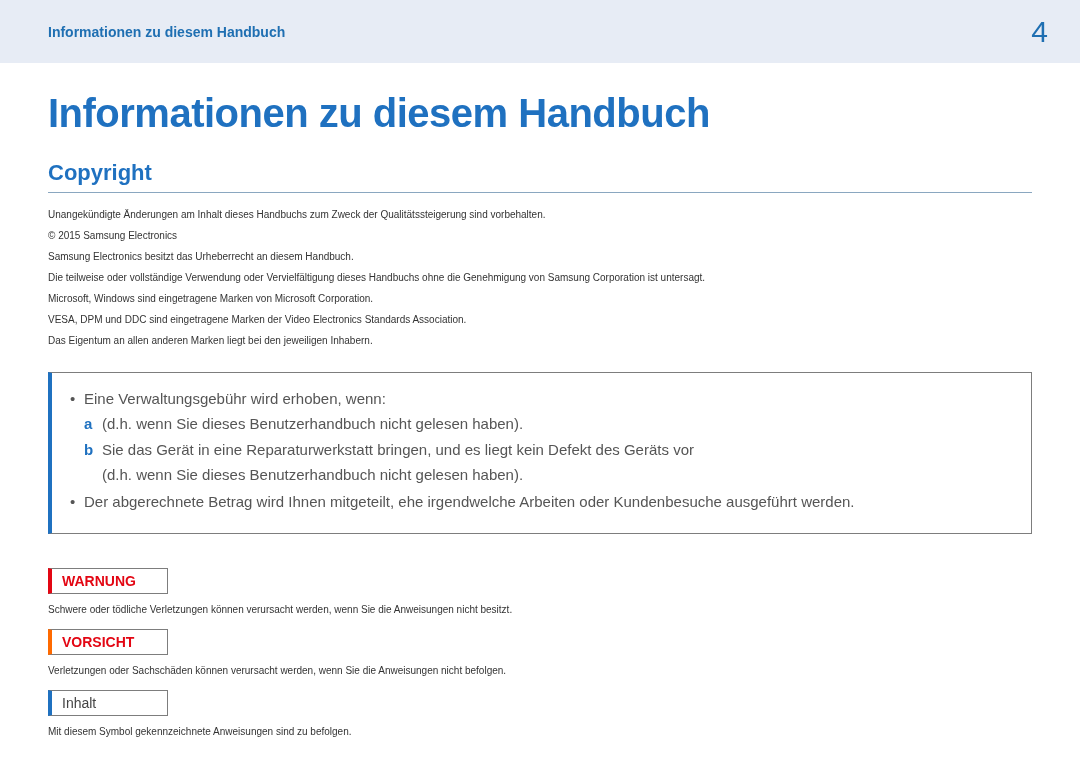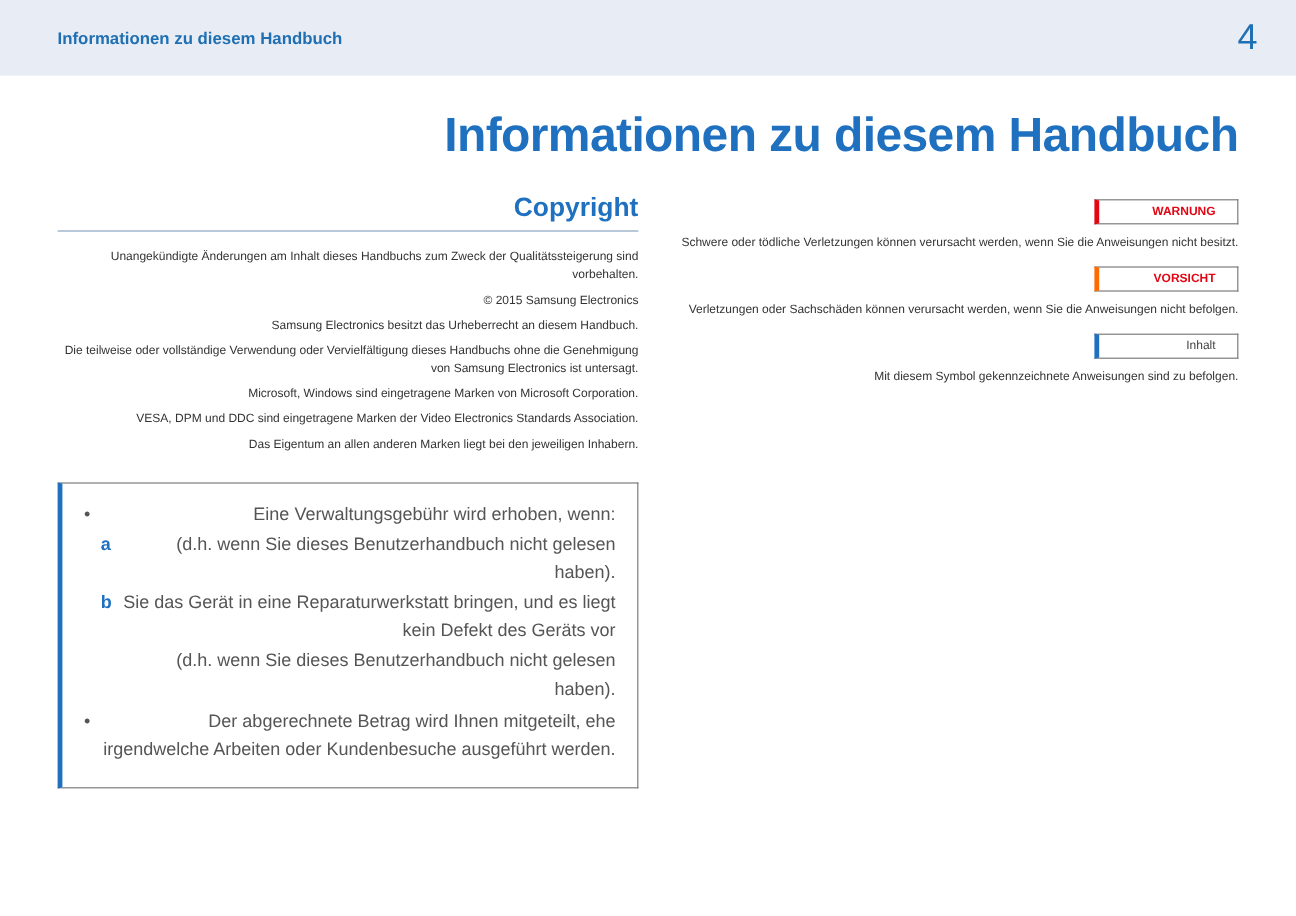--- a/index.html
+++ b/index.html
@@ -1,15 +1,15 @@
 <!DOCTYPE html>
 <html><head>
 <meta charset="utf-8">
 <style>
-  * { box-sizing: border-box; margin: 0; padding: 0; text-align: right; }
+  * { box-sizing: border-box; margin: 0; padding: 0; }
   html, body { width: 1080px; height: 763px; font-family: Arial, Helvetica, sans-serif; background: #ffffff; color: #2b2b2b; }
   .page { width: 1080px; height: 763px; position: relative; }
   .header-bar {
     background: #e7ecf5;
     height: 63px;
     display: flex;
     align-items: center;
     justify-content: space-between;
     padding: 0 32px 0 48px;
   }
@@ -28,21 +28,22 @@
   }
   .main-title {
     color: #1f71c0;
     font-size: 40px;
     font-weight: 700;
     letter-spacing: -0.5px;
     margin-bottom: 24px;
   }
   .columns {
     display: flex;
-    gap: 16px;
+    gap: 28px;
+    flex-direction: column;
   }
   .col { flex: 1 1 0; min-width: 0; }
   .section-h {
     color: #1f71c0;
     font-size: 22px;
     font-weight: 700;
     padding-bottom: 6px;
     border-bottom: 1px solid #8aa7c0;
     margin-bottom: 14px;
   }
@@ -50,21 +51,21 @@
     font-size: 10px;
     line-height: 1.5;
     color: #333;
     margin-bottom: 6px;
   }
   .label-box {
     display: inline-block;
     border: 1px solid #7d7d7d;
     border-left: 4px solid;
     padding: 4px 18px 4px 10px;
-    font-size: 10px;
+    font-size: 14px;
     font-weight: 700;
     margin: 6px 0 8px 0;
     min-width: 120px;
   }
   .label-warn   { border-left-color: #e30613; color: #e30613; }
   .label-caut   { border-left-color: #ff6a00; color: #e30613; }
   .label-note   { border-left-color: #1f71c0; color: #444; font-weight: 400; }
   .info-box {
     border: 1px solid #7d7d7d;
     border-left: 4px solid #1f71c0;
@@ -99,21 +100,21 @@
 <div class="content">
   <h1 class="main-title">Informationen zu diesem Handbuch</h1>
 
   <div class="columns">
 
     <div class="col">
       <h2 class="section-h">Copyright</h2>
       <p class="para">Unangekündigte Änderungen am Inhalt dieses Handbuchs zum Zweck der Qualitätssteigerung sind vorbehalten.</p>
       <p class="para">© 2015 Samsung Electronics</p>
       <p class="para">Samsung Electronics besitzt das Urheberrecht an diesem Handbuch.</p>
-      <p class="para">Die teilweise oder vollständige Verwendung oder Vervielfältigung dieses Handbuchs ohne die Genehmigung von Samsung Electronics ist untersagt.</p>
+      <p class="para">Die teilweise oder vollständige Verwendung oder Vervielfältigung dieses Handbuchs ohne die Genehmigung von Samsung Corporation ist untersagt.</p>
       <p class="para">Microsoft, Windows sind eingetragene Marken von Microsoft Corporation.</p>
       <p class="para">VESA, DPM und DDC sind eingetragene Marken der Video Electronics Standards Association.</p>
       <p class="para">Das Eigentum an allen anderen Marken liegt bei den jeweiligen Inhabern.</p>
 
       <div class="info-box">
         <ul>
           <li>
             <span>Eine Verwaltungsgebühr wird erhoben, wenn:</span>
             <ol class="sub-ol">
               <li>

